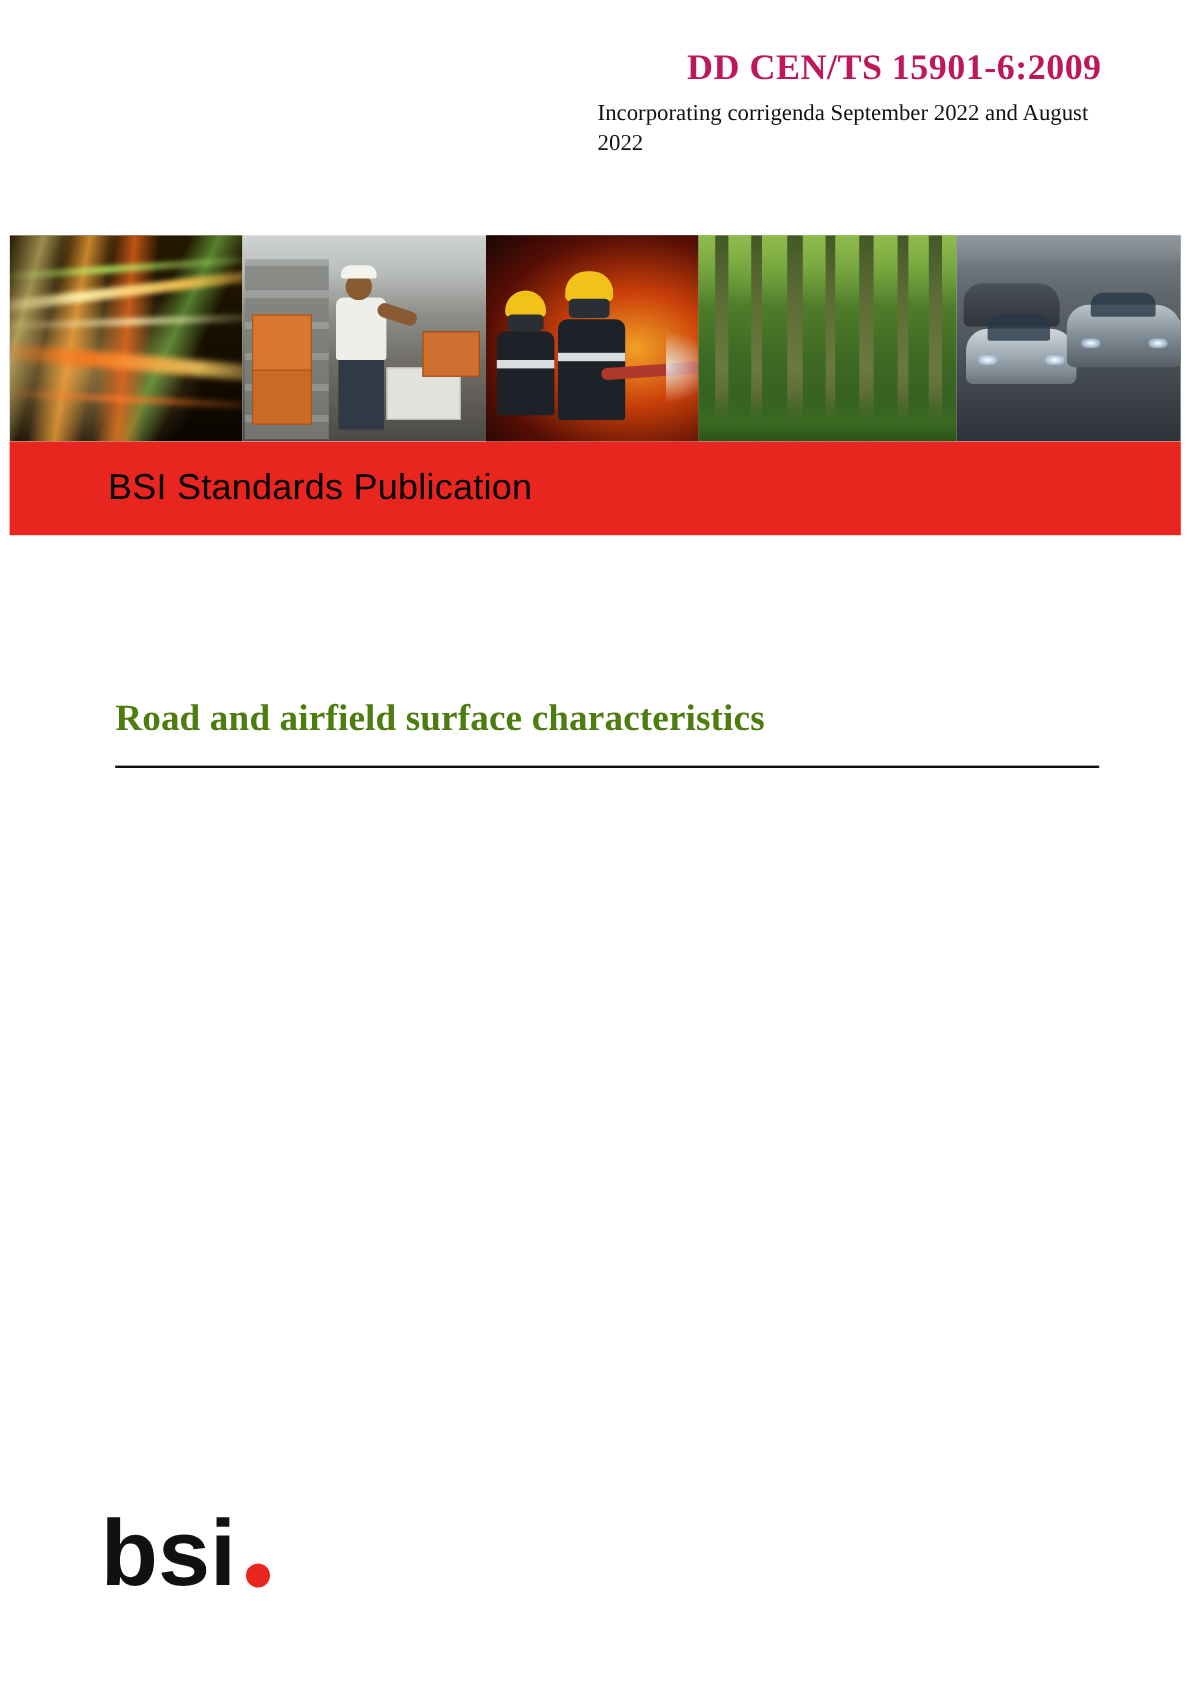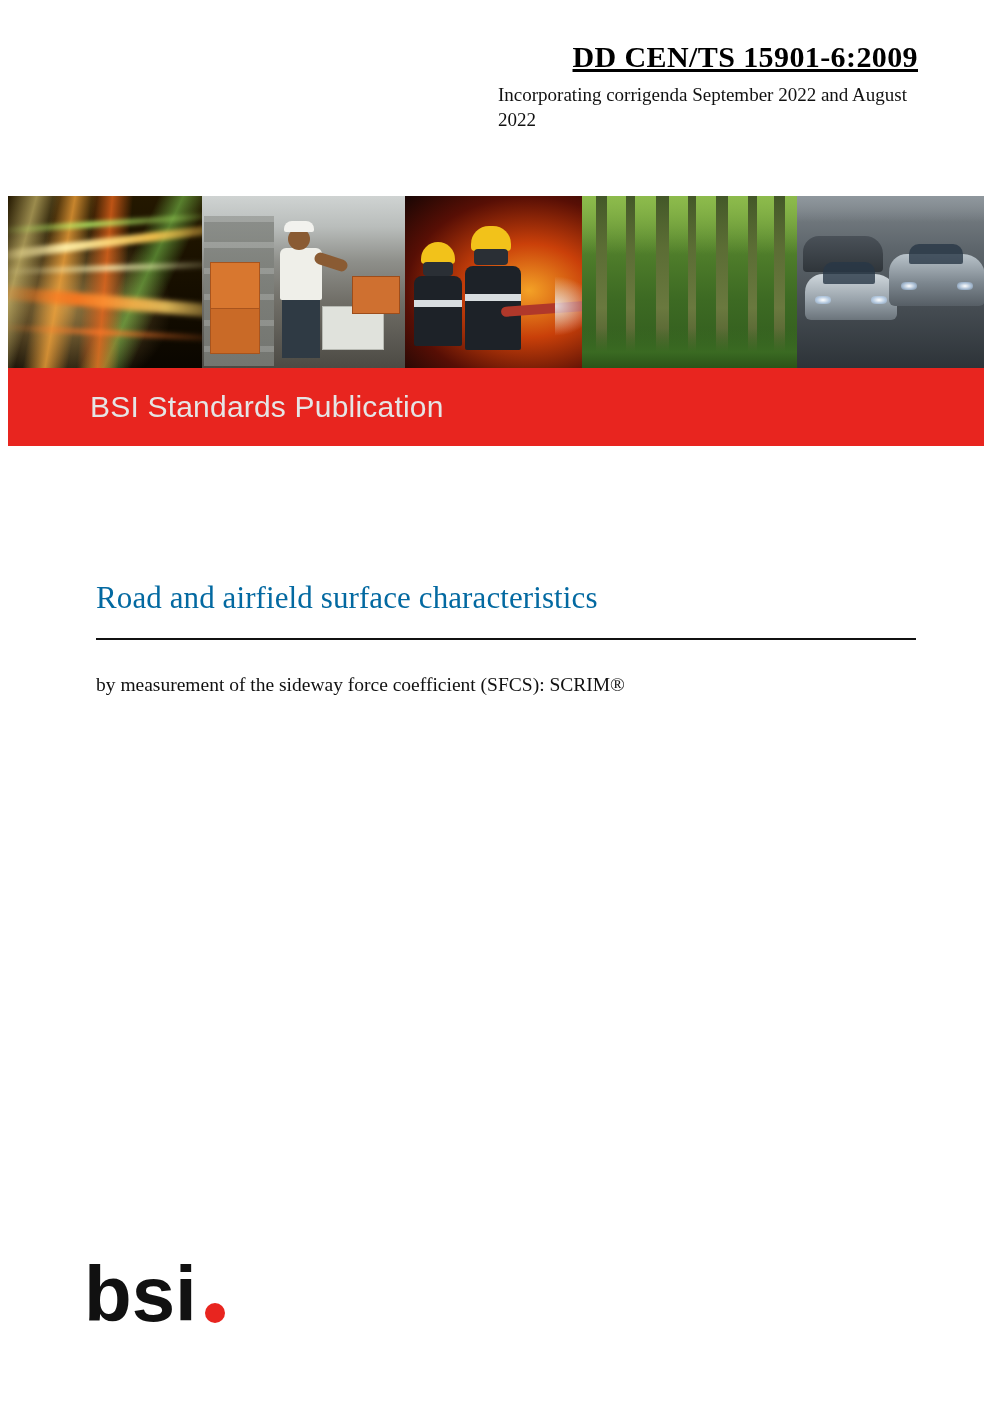--- a/index.html
+++ b/index.html
@@ -23,22 +23,21 @@
     right: 74px;
     width: 520px;
     text-align: right;
   }
   .doc-ref .ref-number {
     font-family: "Liberation Serif", serif;
     font-size: 30px;
     font-weight: bold;
     letter-spacing: 0.4px;
     line-height: 1.15;
-    color: #000000;
-    text-decoration: underline;
+    color: #be185d;
   }
   .doc-ref .ref-sub {
     margin-top: 7px;
     font-size: 19px;
     line-height: 1.35;
     color: #111111;
     text-align: left;
     margin-left: auto;
     width: 420px;
   }
@@ -229,37 +228,37 @@
     left: 8px;
     width: 976px;
     height: 78px;
     background: #e8251f;
     display: flex;
     align-items: center;
   }
   .red-banner .banner-text {
     font-family: "Liberation Sans", sans-serif;
     font-size: 30px;
-    color: #e5e5e5;
+    color: #000000;
     padding-left: 82px;
     letter-spacing: 0.2px;
   }
 
   
   .title-block {
     position: absolute;
     top: 580px;
     left: 96px;
     width: 820px;
   }
   .main-title {
     font-family: "Liberation Serif", serif;
-    font-weight: normal;
+    font-weight: bold;
     font-size: 31px;
-    color: #0369a1;
+    color: #4d7c0f;
     margin: 0;
     letter-spacing: 0.1px;
   }
   .title-rule {
     margin-top: 22px;
     border-top: 2px solid #111111;
     width: 820px;
   }
   .subtitle {
     margin-top: 28px;
@@ -354,21 +353,20 @@
 </div>
 
 <div class="red-banner">
   <span class="banner-text">BSI Standards Publication</span>
 </div>
 
 <div class="title-block">
   <h1 class="main-title">Road and airfield surface characteristics</h1>
   <div class="title-rule"></div>
   <div class="subtitle">
-    <div>by measurement of the sideway force coefficient (SFCS): SCRIM®</div>
   </div>
 </div>
 
 <div class="bsi-logo">
   <svg width="160" height="86" viewBox="0 0 160 86">
     <text x="0" y="66" font-family="Liberation Sans, sans-serif" font-size="78" font-weight="bold" fill="#111111">bsi</text>
     <circle cx="131" cy="58" r="10" fill="#e8251f"></circle>
   </svg>
 </div>
 

